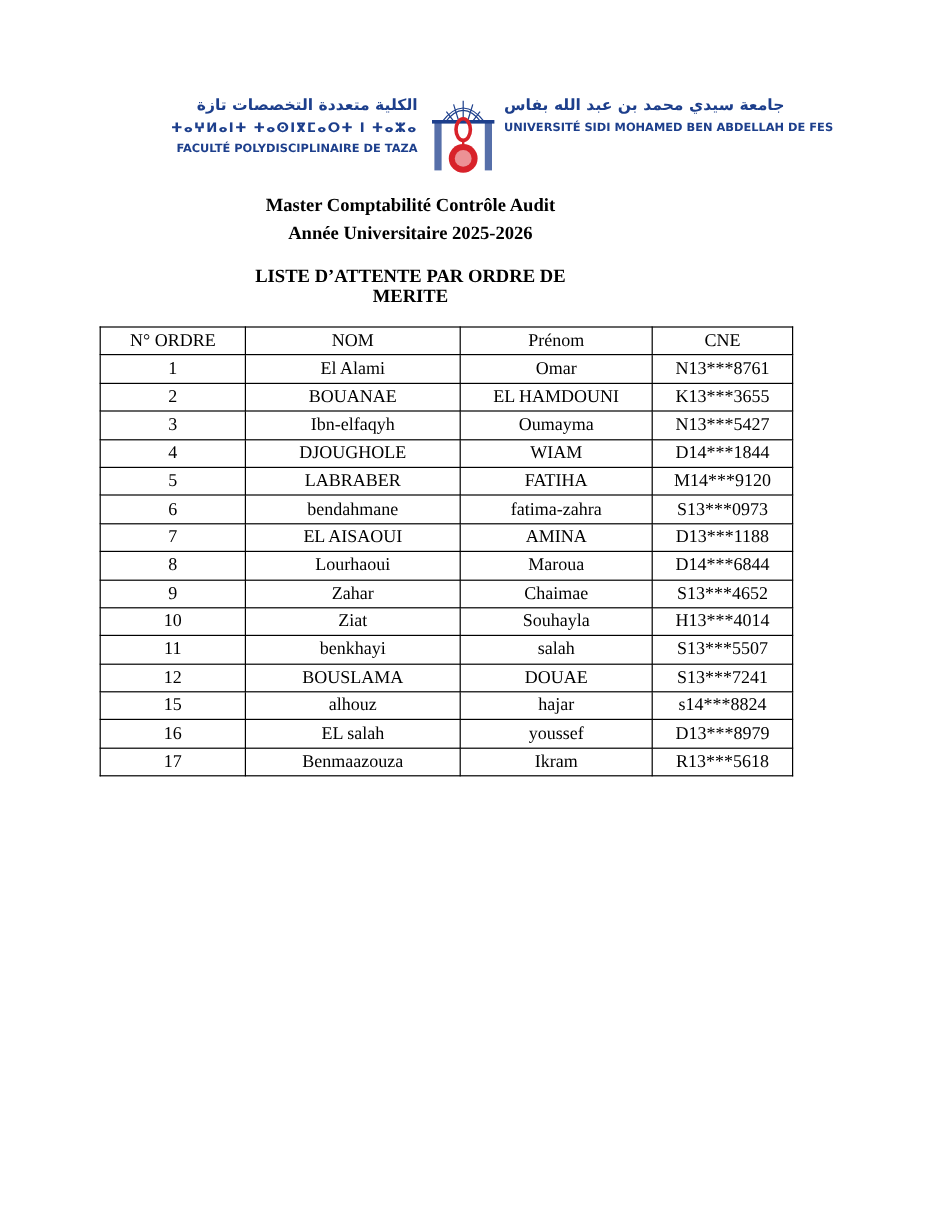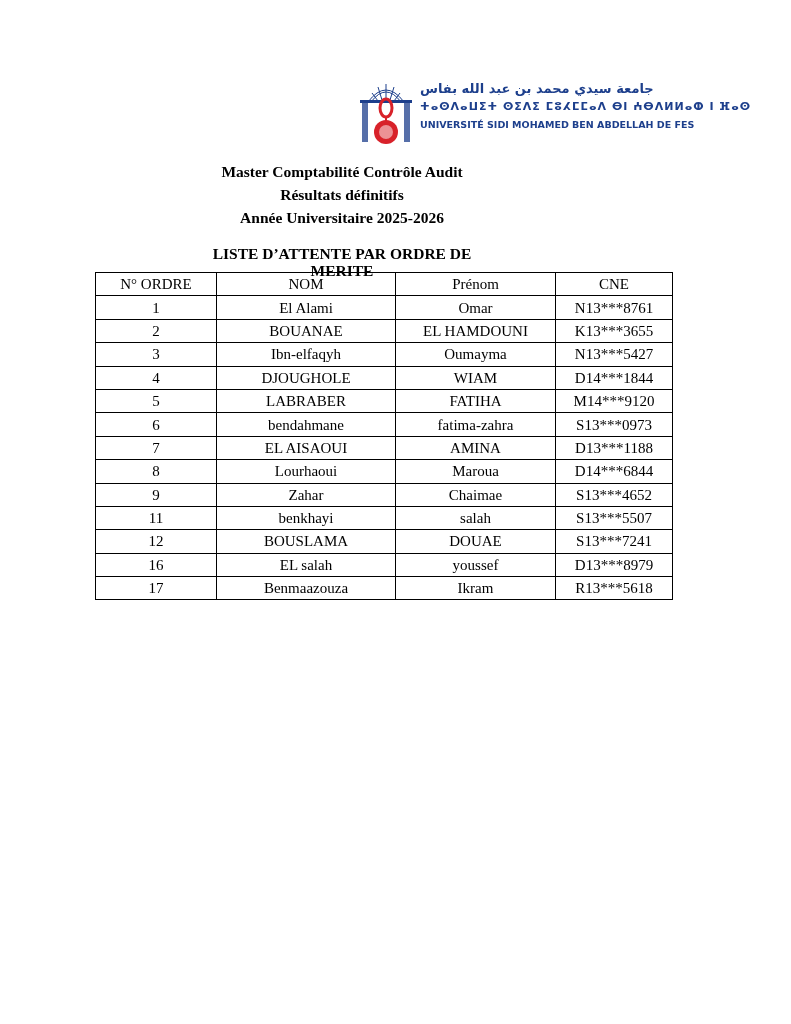--- a/index.html
+++ b/index.html
@@ -9,28 +9,33 @@
     .hdr-right { position: absolute; left: 302px; top: 0; width: 260px; text-align: left; }
     .ar { font-family: "DejaVu Sans", sans-serif; font-size: 13px; font-weight: bold; color: #1d3f8c; line-height: 18px; direction: rtl; white-space: nowrap; }
     .hdr-left .ar { text-align: right; direction: rtl; }
     .hdr-right .ar { text-align: left; }
     .tif { font-family: "DejaVu Sans", sans-serif; font-size: 11px; font-weight: bold; color: #1d3f8c; line-height: 18px; letter-spacing: 1px; white-space: nowrap; }
     .fr { font-family: "DejaVu Sans", sans-serif; font-size: 9.5px; font-weight: bold; color: #1d3f8c; line-height: 18px; white-space: nowrap; }
     .logo { position: absolute; left: 238px; top: 0; width: 60px; height: 68px; }
     .titles { position: absolute; top: 160px; left: 0; width: 684px; text-align: center; font-weight: bold; }
     .titles .t { font-size: 15.5px; line-height: 23px; }
     .titles .t2 { font-size: 15.5px; line-height: 17px; width: 320px; margin: 16px auto; }
-    table.list { position: absolute; top: 272px; left: 95px; border-collapse: collapse; font-size: 15px; border-radius: 31px; }
+    table.list { position: absolute; top: 272px; left: 83px; border-collapse: collapse; font-size: 15px; border-radius: 31px; }
     table.list th, table.list td { border: 1px solid #000; text-align: center; font-weight: normal; height: 22.4px; padding: 0; line-height: 22px; }
     .c1 { width: 120px; } .c2 { width: 178px; } .c3 { width: 159px; } .c4 { width: 116px; }
   </style>
 </head>
 <body>
 
 <div class="header">
+  <div class="hdr-left">
+    <div class="ar">الكلية متعددة التخصصات تازة</div>
+    <div class="tif">ⵜⴰⵖⵍⴰⵏⵜ ⵜⴰⵙⵏⴳⵎⴰⵔⵜ ⵏ ⵜⴰⵣⴰ</div>
+    <div class="fr">FACULTÉ POLYDISCIPLINAIRE DE TAZA</div>
+  </div>
   <div class="logo">
     <svg width="60" height="68" viewBox="0 0 60 68">
       <g stroke="#1d3f8c" stroke-width="1" fill="none">
         <path d="M12 22 Q30 -2 48 22"></path>
         <path d="M15 22 Q30 2 45 22"></path>
         <line x1="30" y1="4" x2="30" y2="20"></line>
           <line x1="22" y1="7" x2="26" y2="20"></line>
           <line x1="38" y1="7" x2="34" y2="20"></line>
         <line x1="16" y1="13" x2="22" y2="21"></line>
           <line x1="44" y1="13" x2="38" y2="21"></line>
@@ -39,28 +44,26 @@
       <rect x="48" y="22" width="6" height="40" fill="#1d3f8c" opacity="0.75"></rect>
       <rect x="4" y="20" width="52" height="3" fill="#1d3f8c"></rect>
       <ellipse cx="30" cy="28" rx="6" ry="9" fill="none" stroke="#d8222a" stroke-width="3"></ellipse>
       <path d="M30 36 L30 44" stroke="#d8222a" stroke-width="2"></path>
       <circle cx="30" cy="52" r="12" fill="#d8222a"></circle>
       <circle cx="30" cy="52" r="7" fill="#fff" opacity="0.5"></circle>
     </svg>
   </div>
   <div class="hdr-right">
     <div class="ar" style="text-align:left;">جامعة سيدي محمد بن عبد الله بفاس</div>
-    <div class="tif">ⵜⴰⵙⴷⴰⵡⵉⵜ ⵙⵉⴷⵉ ⵎⵓⵃⵎⵎⴰⴷ ⴱⵏ ⵄⴱⴷⵍⵍⴰⵀ ⵏ ⴼⴰⵙ</div>
     <div class="fr">UNIVERSITÉ SIDI MOHAMED BEN ABDELLAH DE FES</div>
   </div>
 </div>
 
 <div class="titles">
   <div class="t">Master Comptabilité Contrôle Audit</div>
-  <div class="t">Résultats définitifs</div>
   <div class="t">Année Universitaire 2025-2026</div>
   <div class="t2">LISTE D’ATTENTE PAR ORDRE DE MERITE</div>
 </div>
 
 <table class="list">
   <thead>
     <tr>
       <th class="c1">N° ORDRE</th>
       <th class="c2">NOM</th>
       <th class="c3">Prénom</th>
@@ -116,30 +119,42 @@
         <td>Maroua</td>
         <td>D14***6844</td>
       </tr>
       <tr>
         <td>9</td>
         <td>Zahar</td>
         <td>Chaimae</td>
         <td>S13***4652</td>
       </tr>
       <tr>
+        <td>10</td>
+        <td>Ziat</td>
+        <td>Souhayla</td>
+        <td>H13***4014</td>
+      </tr>
+      <tr>
         <td>11</td>
         <td>benkhayi</td>
         <td>salah</td>
         <td>S13***5507</td>
       </tr>
       <tr>
         <td>12</td>
         <td>BOUSLAMA</td>
         <td>DOUAE</td>
         <td>S13***7241</td>
+      </tr>
+      <tr>
+        <td>15</td>
+        <td>alhouz</td>
+        <td>hajar</td>
+        <td>s14***8824</td>
       </tr>
       <tr>
         <td>16</td>
         <td>EL salah</td>
         <td>youssef</td>
         <td>D13***8979</td>
       </tr>
       <tr>
         <td>17</td>
         <td>Benmaazouza</td>

